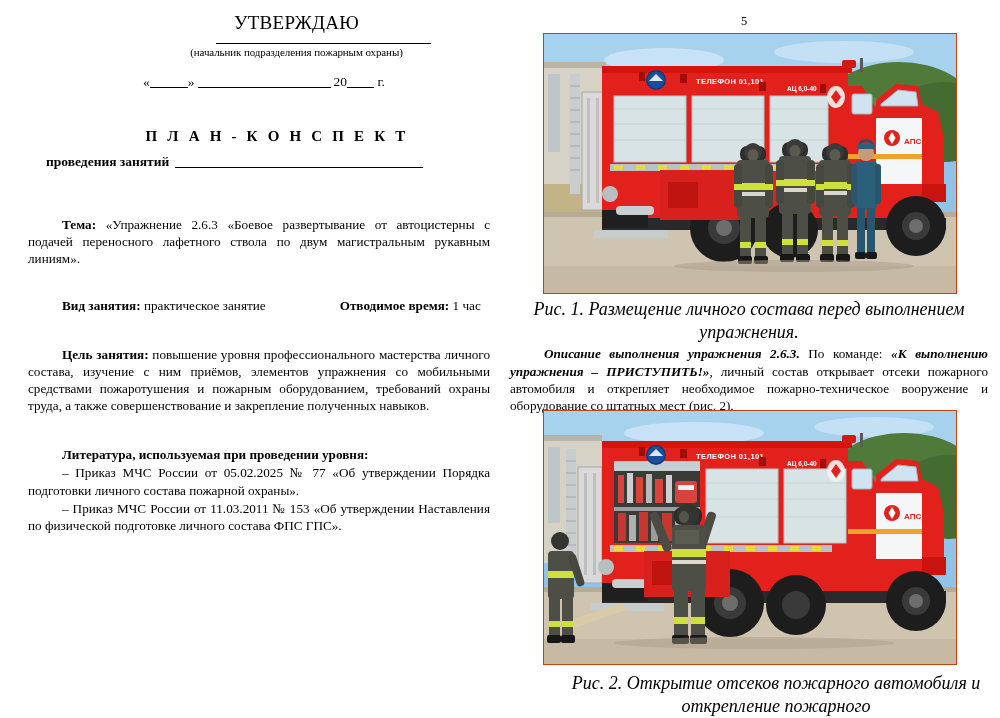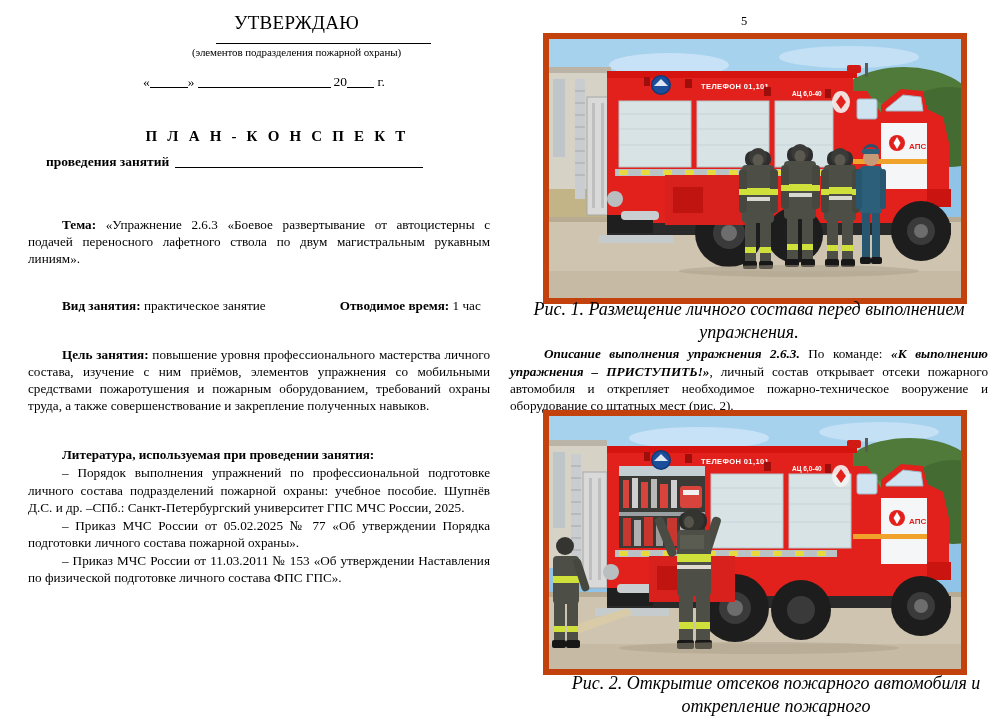--- a/index.html
+++ b/index.html
@@ -121,21 +121,21 @@
   .kind-gap { display: inline-block; width: 74px; }
   .page-num {
     position: absolute;
     left: 741px;
     top: 14px;
     font-size: 12.5px;
   }
 
   .photo {
     position: absolute;
-    border: 6px solid #c2410c;
+    border: 1px solid #c2410c;
     overflow: hidden;
     background: #cfe4f3;
   }
   #photo1 { left: 543px; top: 33px;  width: 412px; height: 259px; }
   #photo2 { left: 543px; top: 410px; width: 412px; height: 253px; }
 
   .fig-caption {
     position: absolute;
     font-size: 18px;
     font-style: italic;
@@ -165,21 +165,21 @@
 
 <div class="page">
 
   <div class="page-num">5</div>
 
   <div class="col-left">
 
     <div class="approve-block">
       <div class="approve-title">УТВЕРЖДАЮ</div>
       <div class="approve-rule"></div>
-      <div class="approve-sub">(элементов подразделения пожарной охраны)</div>
+      <div class="approve-sub">(начальник подразделения пожарным охраны)</div>
       <div class="date-line">
         <span>«</span><span class="u-short"></span><span>»</span><span class="u-long"></span><span>20</span><span class="u-year"></span>&nbsp;<span>г.</span>
       </div>
     </div>
 
     <div class="doc-title">П Л А Н - К О Н С П Е К Т</div>
     <div class="doc-subtitle">
       <span>проведения занятий</span><span class="subtitle-rule"></span>
     </div>
 
@@ -194,22 +194,21 @@
         <span>практическое занятие</span><span class="kind-gap"></span><b>Отводимое время:</b>
         <span>1 час</span>
       </span>
     </p>
 
     <p class="para sec-goal">
       <b>Цель занятия:</b>
       <span>повышение уровня профессионального мастерства личного состава, изучение с ним приёмов, элементов упражнения со мобильными средствами пожаротушения и пожарным оборудованием, требований охраны труда, а также совершенствование и закрепление полученных навыков.</span>
     </p>
 
-    <p class="para sec-lit-h">Литература, используемая при проведении занятия:</p>
-    <p class="para lit-item">– Порядок выполнения упражнений по профессиональной подготовке личного состава подразделений пожарной охраны: учебное пособие. Шупнёв Д.С. и др. –СПб.: Санкт-Петербургский университет ГПС МЧС России, 2025.</p>
+    <p class="para sec-lit-h">Литература, используемая при проведении уровня:</p>
     <p class="para lit-item">– Приказ МЧС России от 05.02.2025 № 77 «Об утверждении Порядка подготовки личного состава пожарной охраны».</p>
     <p class="para lit-item">– Приказ МЧС России от 11.03.2011 № 153 «Об утверждении Наставления по физической подготовке личного состава ФПС ГПС».</p>
   </div>
 
   <div class="photo" id="photo1">
     <svg class="scene" viewBox="0 0 412 259" preserveAspectRatio="none">
 
       <rect x="0" y="0" width="412" height="200" fill="#8fc4e8"></rect>
       <rect x="0" y="0" width="412" height="70" fill="#a7d2ee"></rect>
 

